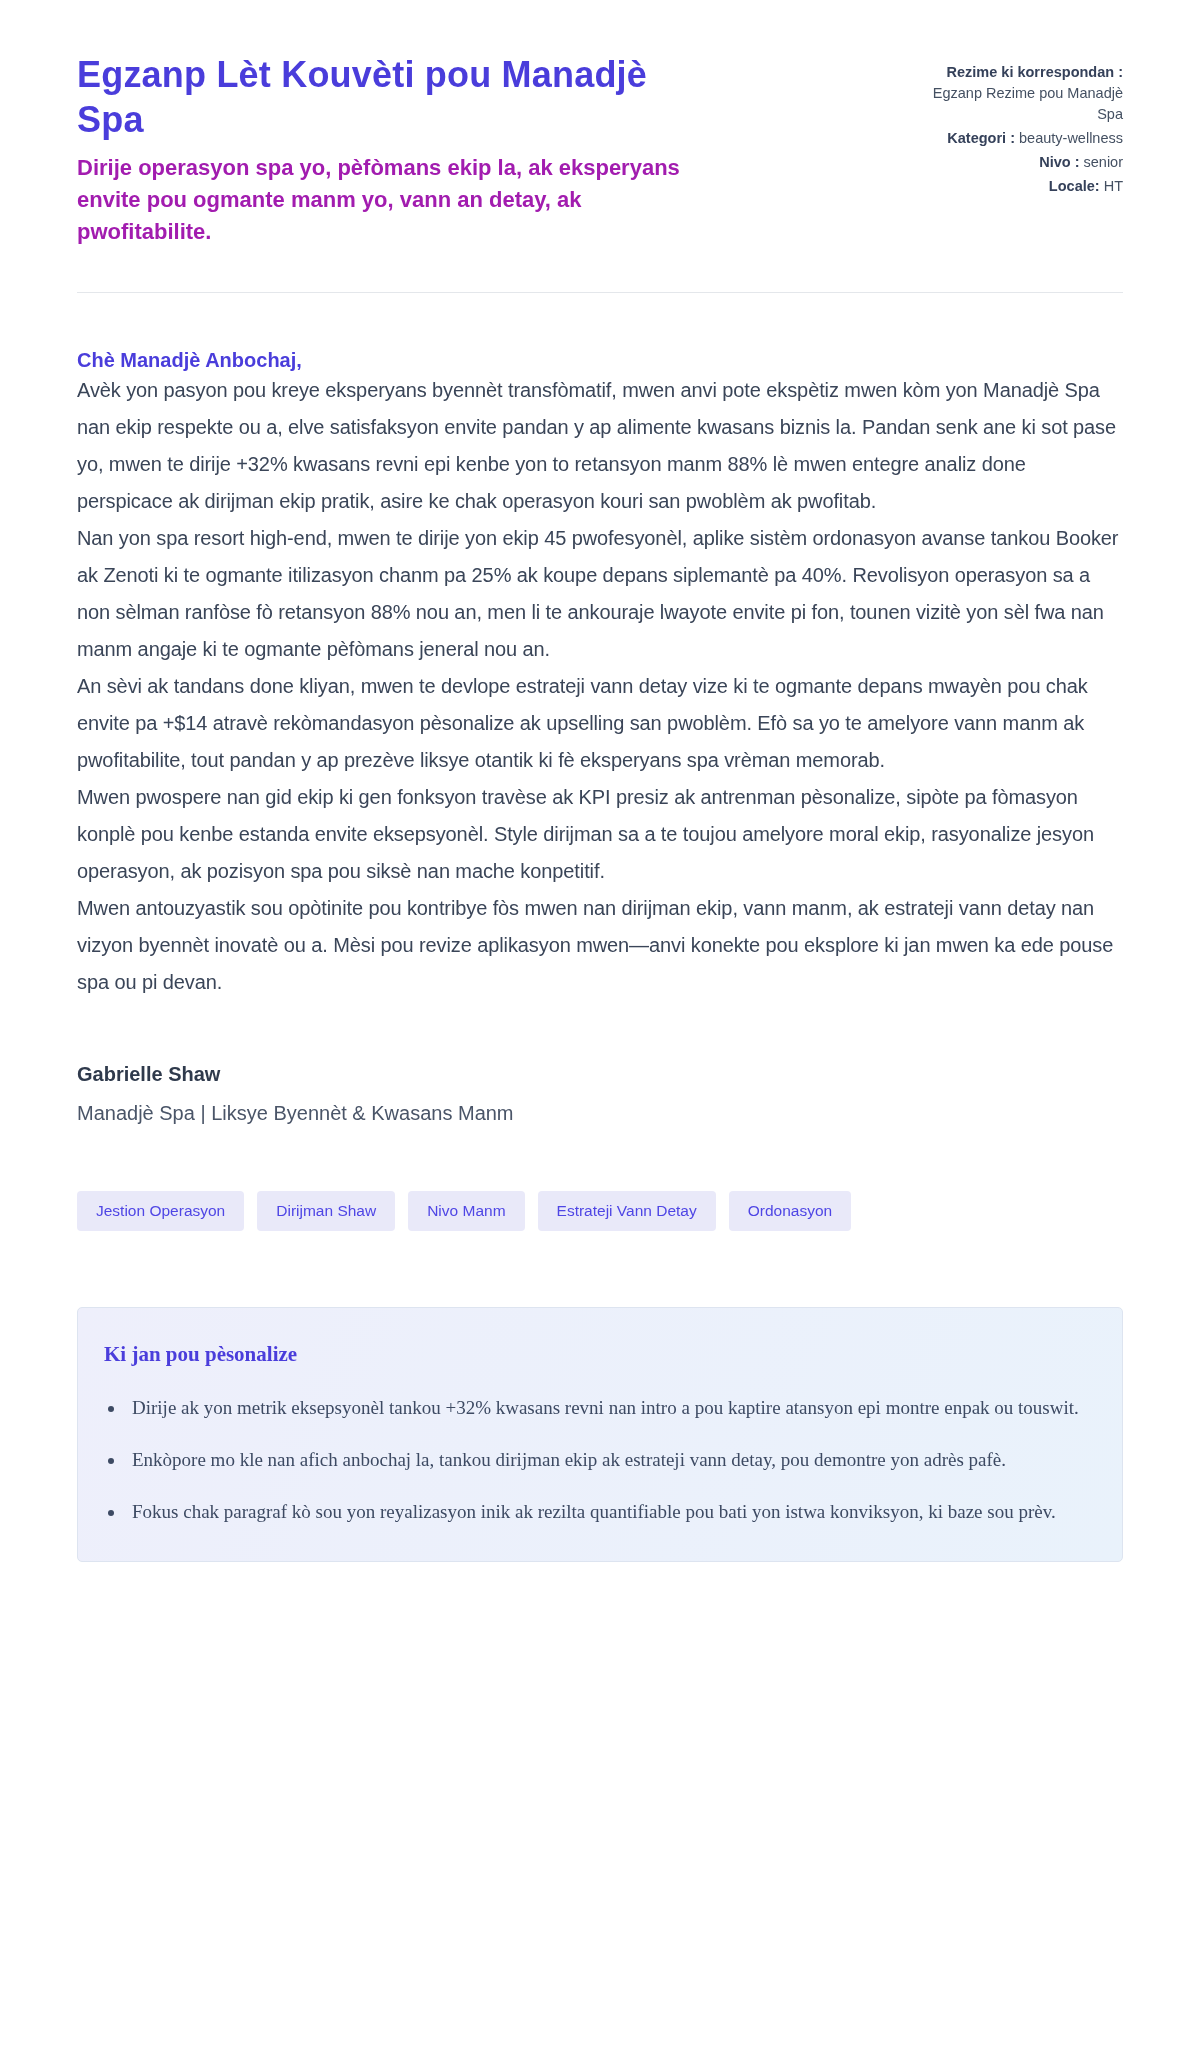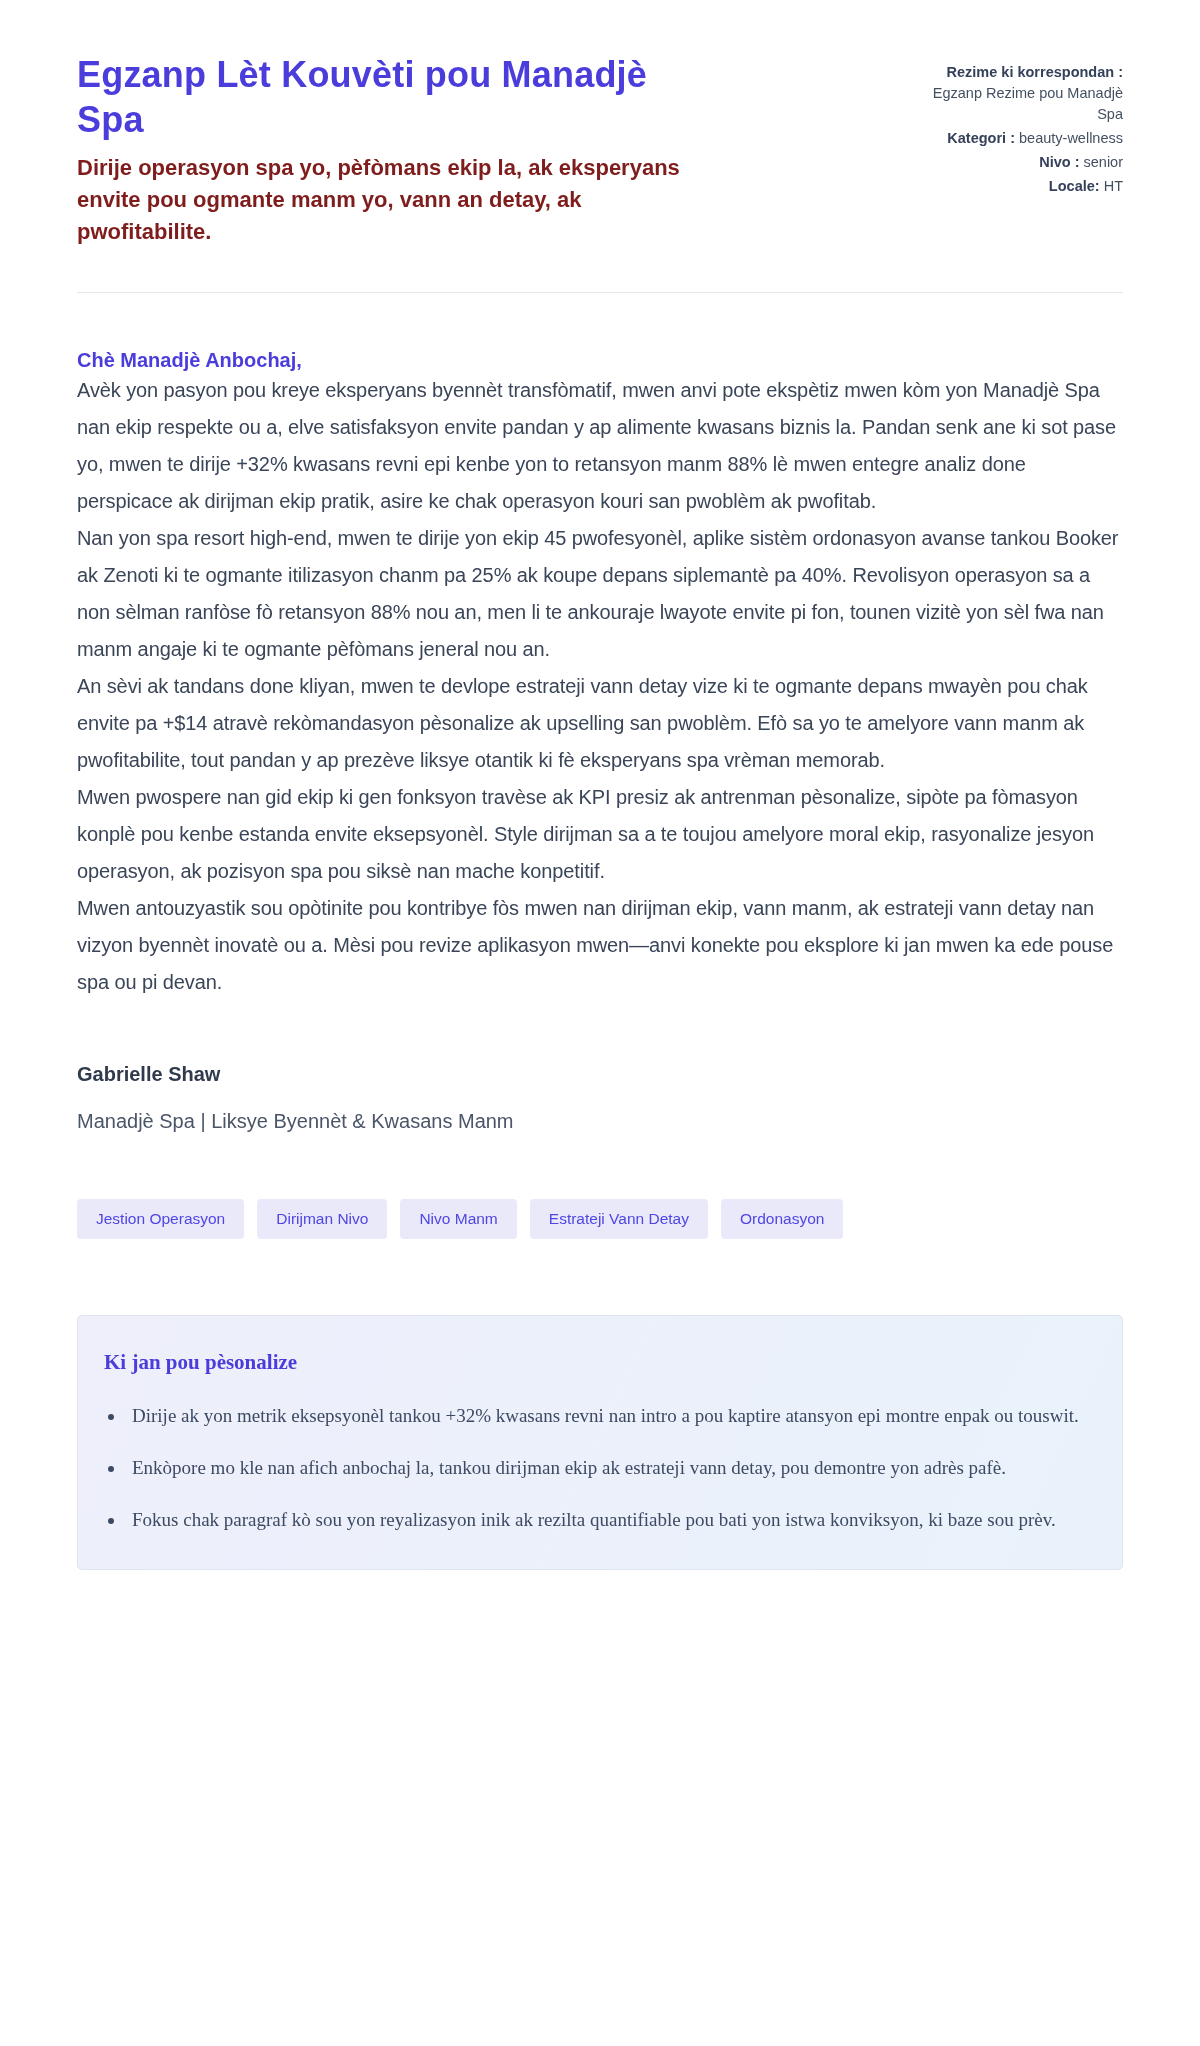--- a/index.html
+++ b/index.html
@@ -33,21 +33,21 @@
     font-weight: 700;
     line-height: 1.25;
     color: #4a3ddb;
     letter-spacing: 0.2px;
   }
   .doc-subtitle {
     margin-top: 10px;
     font-size: 22px;
     font-weight: 700;
     line-height: 1.45;
-    color: #7f1d1d;
+    color: #a21caf;
   }
   .meta {
     width: 200px;
     flex: 0 0 200px;
     padding-top: 10px;
     text-align: right;
     font-size: 14.5px;
     line-height: 1.45;
     color: #445062;
     overflow-wrap: anywhere;
@@ -76,21 +76,21 @@
   }
 
   
   .signature { margin-top: 62px; }
   .sig-name {
     font-size: 20px;
     font-weight: 700;
     color: #2f3a4c;
   }
   .sig-title {
-    margin-top: 24px;
+    margin-top: 16px;
     font-size: 20px;
     color: #4a5568;
   }
 
   
   .tags {
     margin-top: 66px;
     display: flex;
     flex-wrap: wrap;
     gap: 13px;
@@ -174,21 +174,21 @@
       <p class="para">Mwen antouzyastik sou opòtinite pou kontribye fòs mwen nan dirijman ekip, vann manm, ak estrateji vann detay nan vizyon byennèt inovatè ou a. Mèsi pou revize aplikasyon mwen—anvi konekte pou eksplore ki jan mwen ka ede pouse spa ou pi devan.</p>
     </section>
 
     <div class="signature">
       <p class="sig-name">Gabrielle Shaw</p>
       <p class="sig-title">Manadjè Spa | Liksye Byennèt &amp; Kwasans Manm</p>
     </div>
 
     <div class="tags">
       <span class="tag">Jestion Operasyon</span>
-      <span class="tag">Dirijman Nivo</span>
+      <span class="tag">Dirijman Shaw</span>
       <span class="tag">Nivo Manm</span>
       <span class="tag">Estrateji Vann Detay</span>
       <span class="tag">Ordonasyon</span>
     </div>
 
     <aside class="tips-box">
       <h2 class="tips-heading">Ki jan pou pèsonalize</h2>
       <ul class="tips-list">
         <li>Dirije ak yon metrik eksepsyonèl tankou +32% kwasans revni nan intro a pou kaptire atansyon epi montre enpak ou touswit.</li>
         <li>Enkòpore mo kle nan afich anbochaj la, tankou dirijman ekip ak estrateji vann detay, pou demontre yon adrès pafè.</li>

